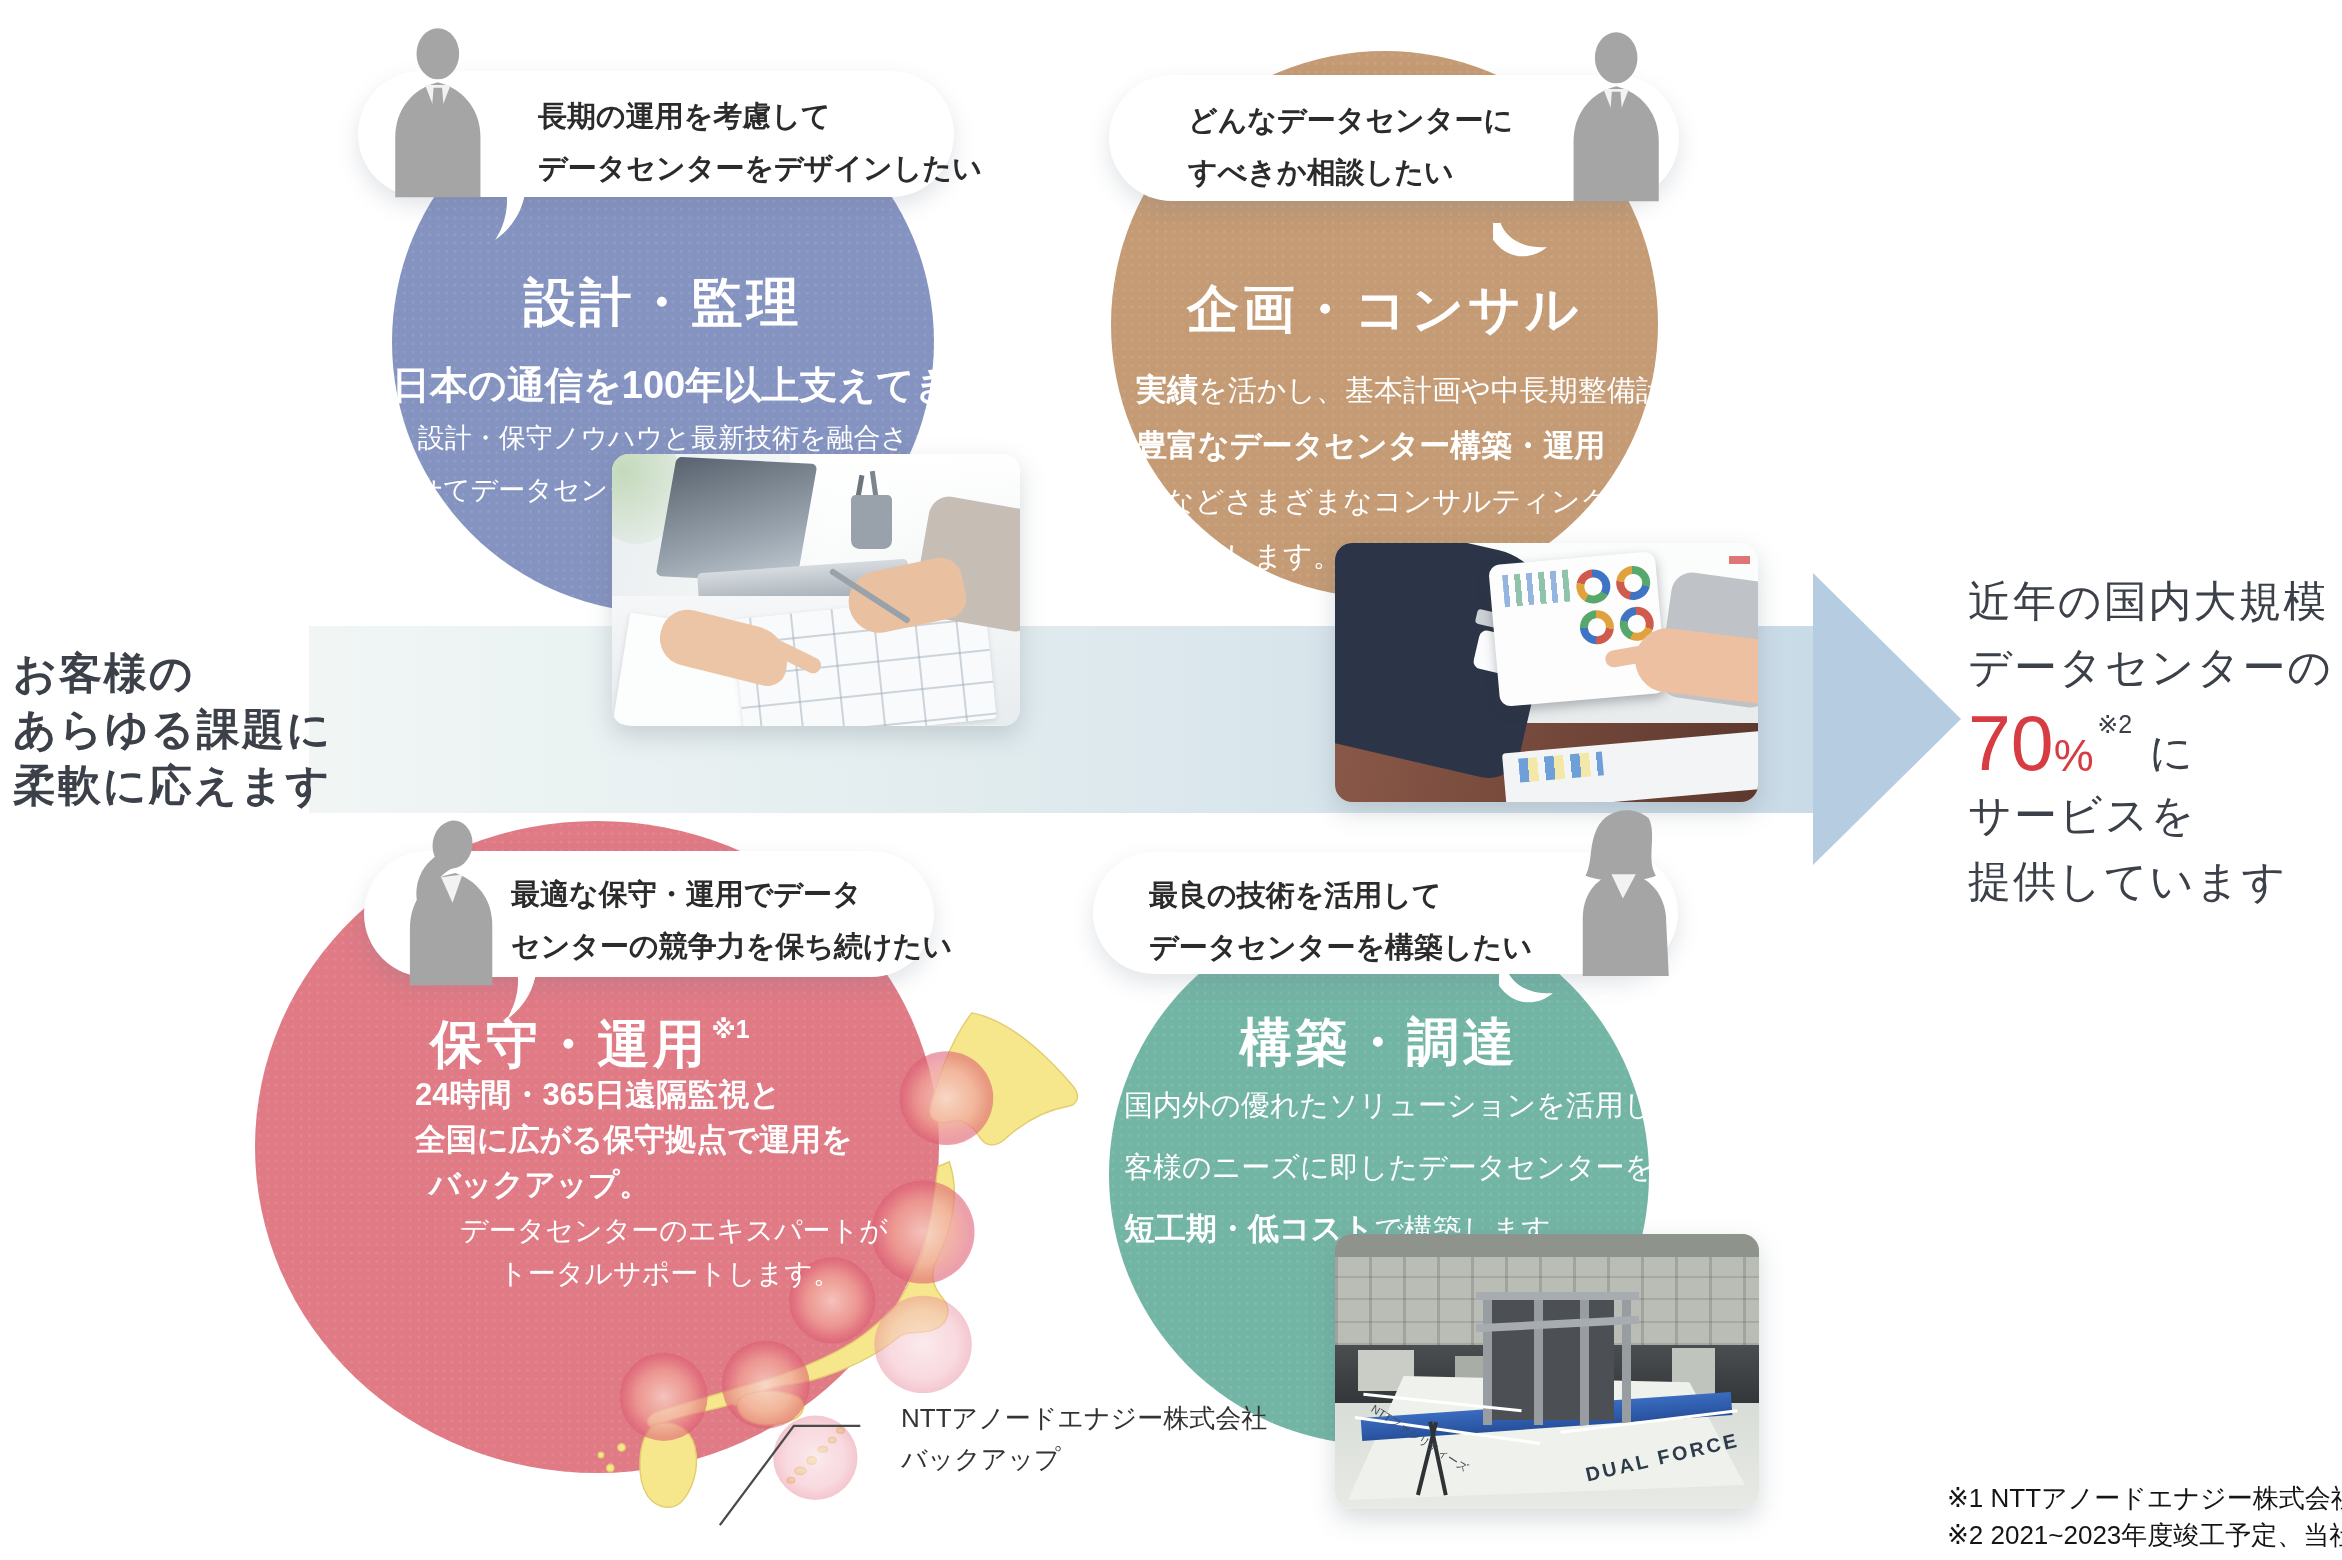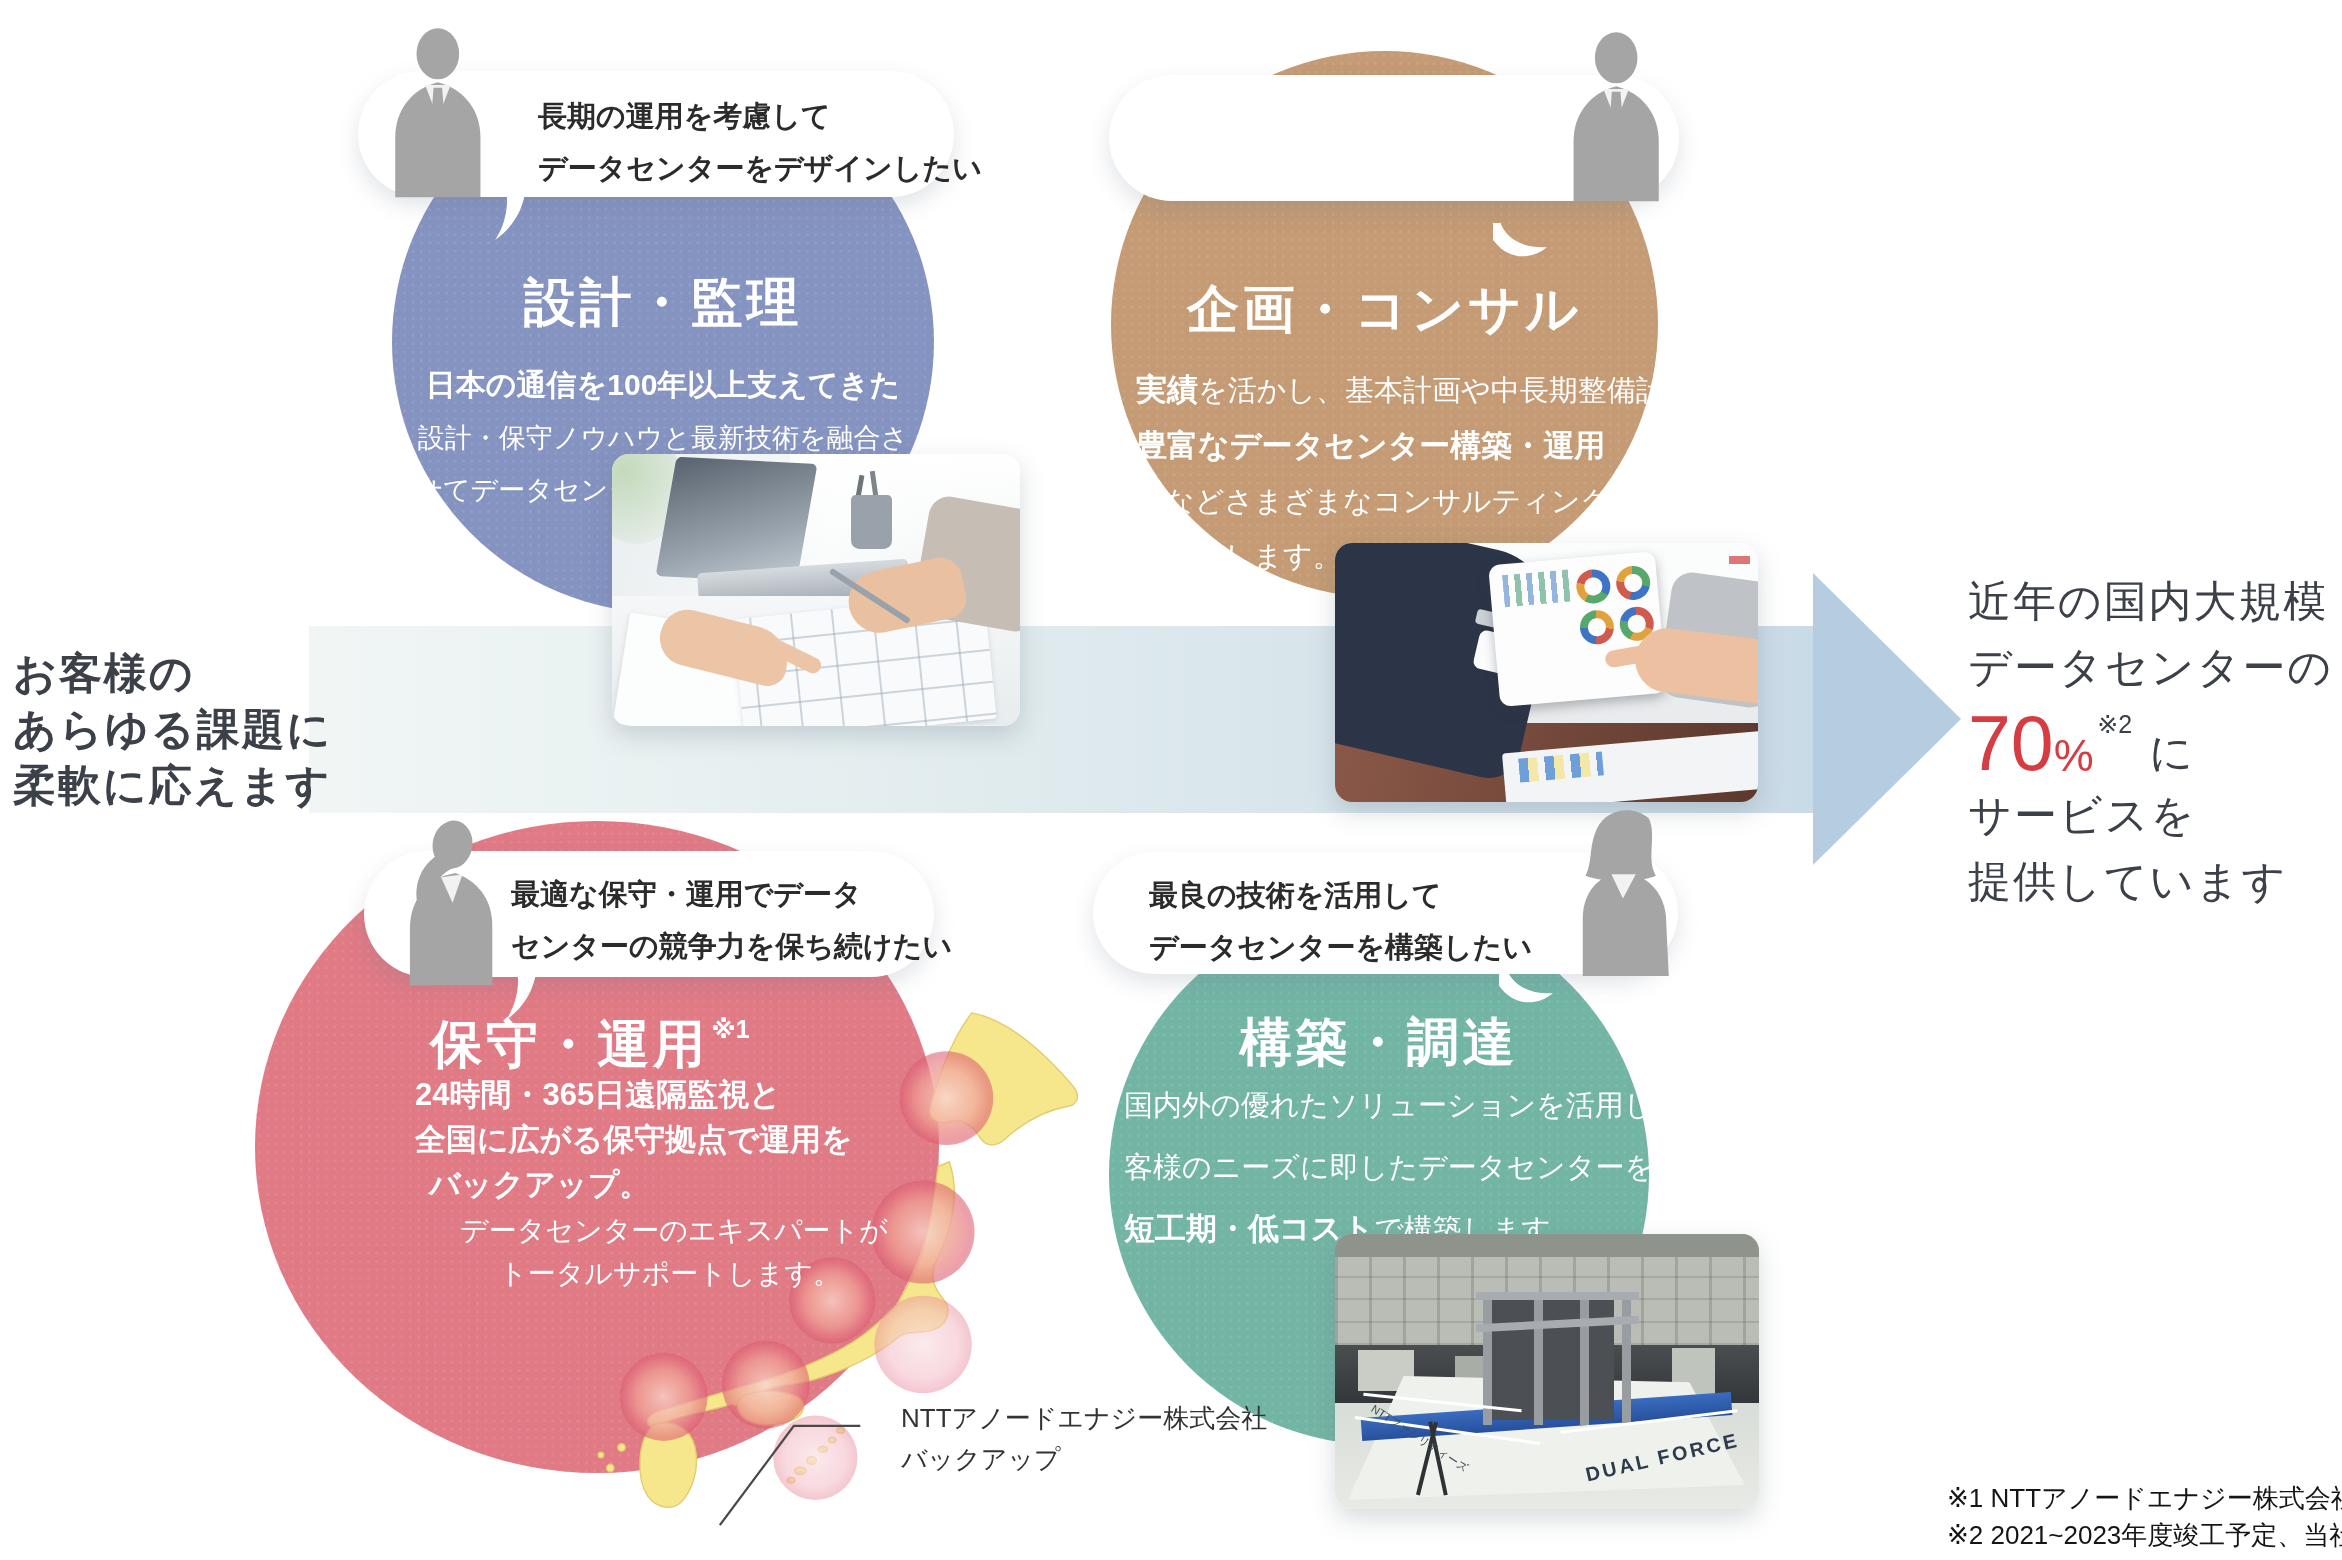--- a/index.html
+++ b/index.html
@@ -37,21 +37,21 @@
   .circle-title{position:absolute;color:#fff;font-weight:bold;font-size:52px;text-align:center;
                 letter-spacing:3.7px;white-space:nowrap;}
   .title-design{left:392px;width:542px;top:268px;}
   .title-consult{left:1111px;width:547px;top:275px;text-align:center;}
   .title-maintain{left:281px;width:618px;top:1010px;}
   .title-build{left:1109px;width:540px;top:1008px;}
   .title-sup{font-size:25px;letter-spacing:0;position:relative;top:-24px;margin-left:2.8px;font-weight:bold;}
 
   .circle-body{position:absolute;color:#fff;white-space:nowrap;}
   .body-design{left:392px;top:358px;width:542px;text-align:center;}
-  .bl-strong{display:block;font-size:30px;font-weight:bold;line-height:54px;}
+  .bl-strong{display:block;font-size:38px;font-weight:bold;line-height:54px;}
   .bl-reg{display:block;font-size:27px;line-height:52px;}
   .body-consult{left:1136px;top:362px;width:530px;font-size:29px;line-height:55px;}
   .body-consult b{font-size:31px;}
   .body-maintain{left:415px;top:1072px;}
   .bm-strong{display:block;font-size:31px;font-weight:bold;line-height:45px;}
   .bm-ind1{margin-left:14px;}
   .bm-reg{display:block;font-size:28px;line-height:43px;}
   .bm-ind2{margin-left:45px;margin-top:1.9px;}
   .bm-ind3{margin-left:84px;}
   .body-build{left:1124px;top:1074px;width:525px;text-align:left;font-size:29px;line-height:62px;}
@@ -416,20 +416,24 @@
         <path d="M24,120 L26,78 C28,60 40,50 54,48 L62,48 C76,53 84,64 84,80 L84,120 Z"></path>
       </g>
       <path d="M47,49 L56,66 L64,49 Z" fill="#f2f2f2"></path>
     </g>
   </svg>
 
   <div class="bubble-text bt-design">
     <div>長期の運用を考慮して</div>
     <div>データセンターをデザインしたい</div>
   </div>
+  <div class="bubble-text bt-consult">
+    <div>どんなデータセンターに</div>
+    <div>すべきか相談したい</div>
+  </div>
   <div class="bubble-text bt-build">
     <div>最良の技術を活用して</div>
     <div>データセンターを構築したい</div>
   </div>
   <div class="bubble-text bt-maintain">
     <div>最適な保守・運用でデータ</div>
     <div>センターの競争力を保ち続けたい</div>
   </div>
 
   <div class="map-label">

